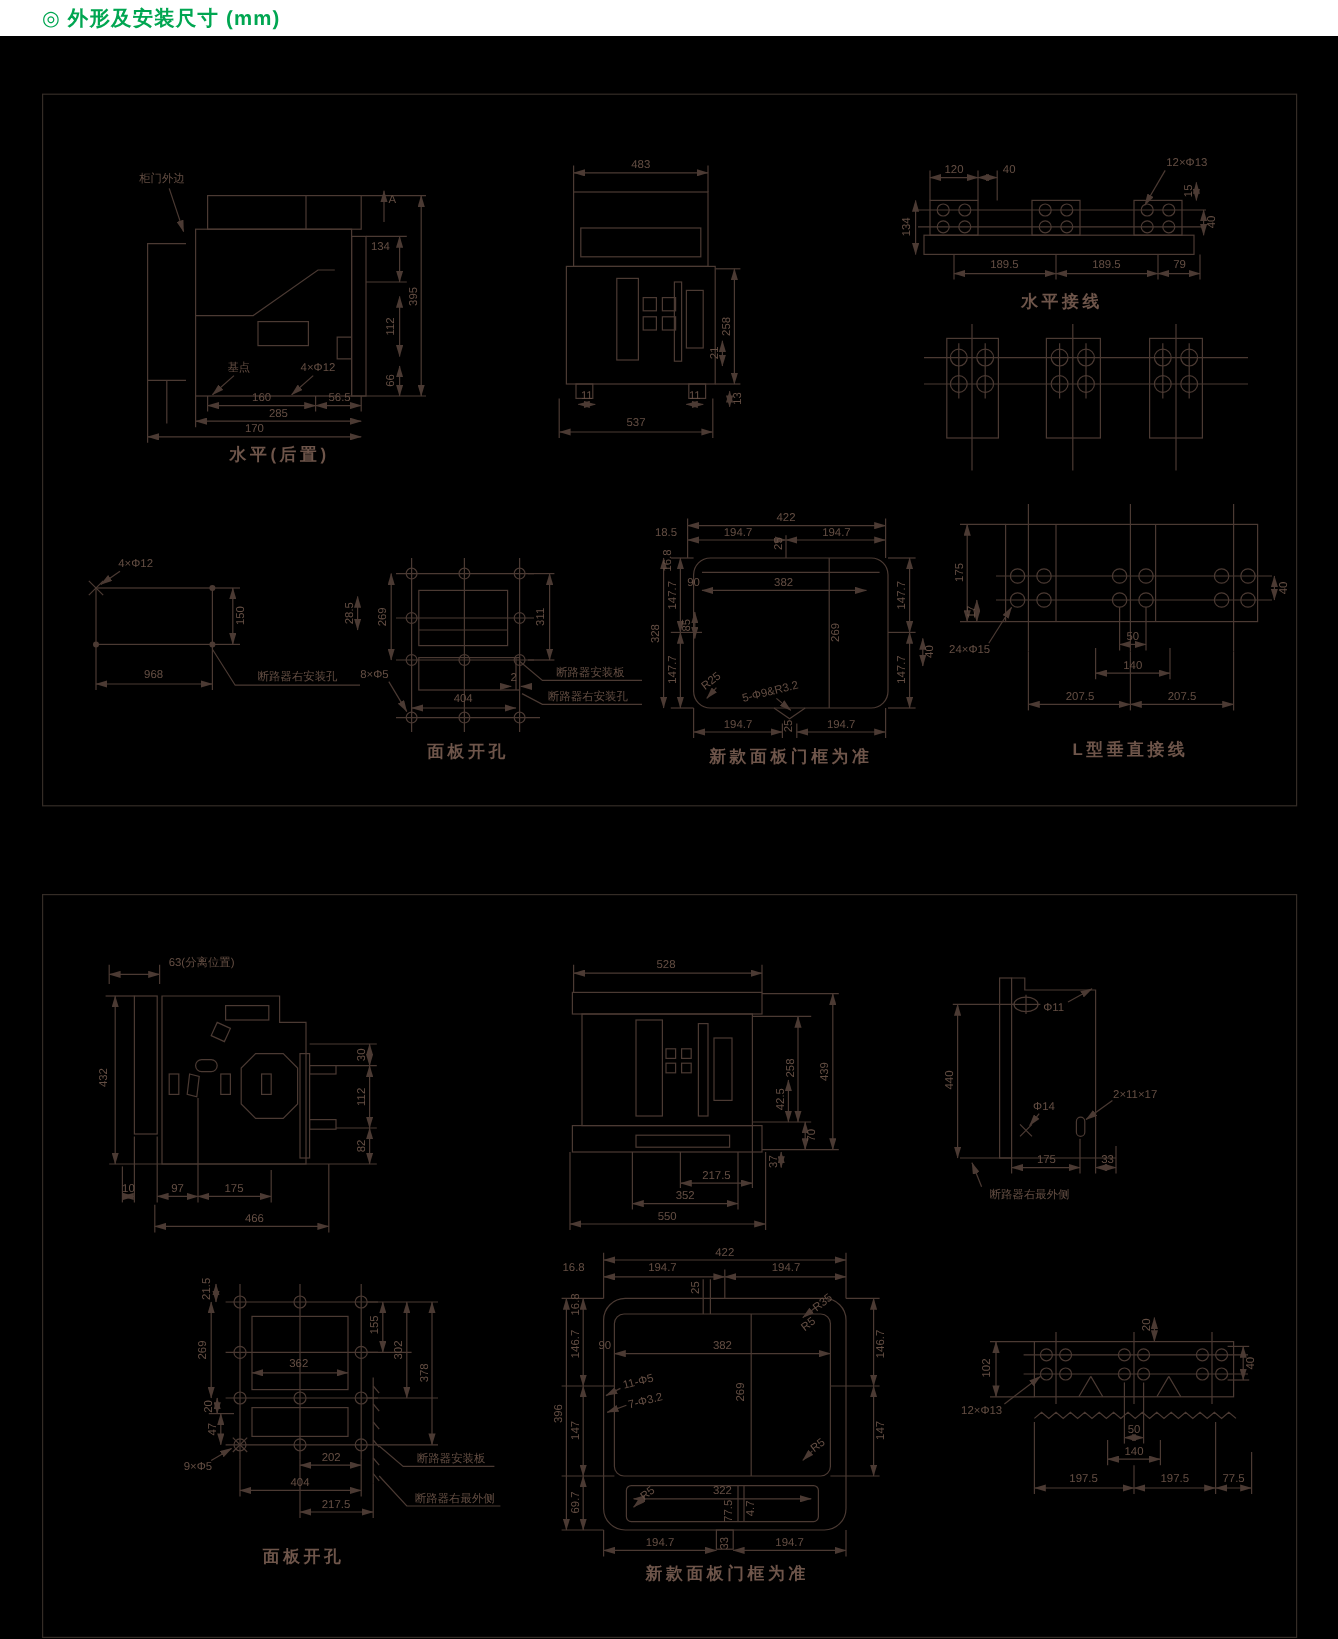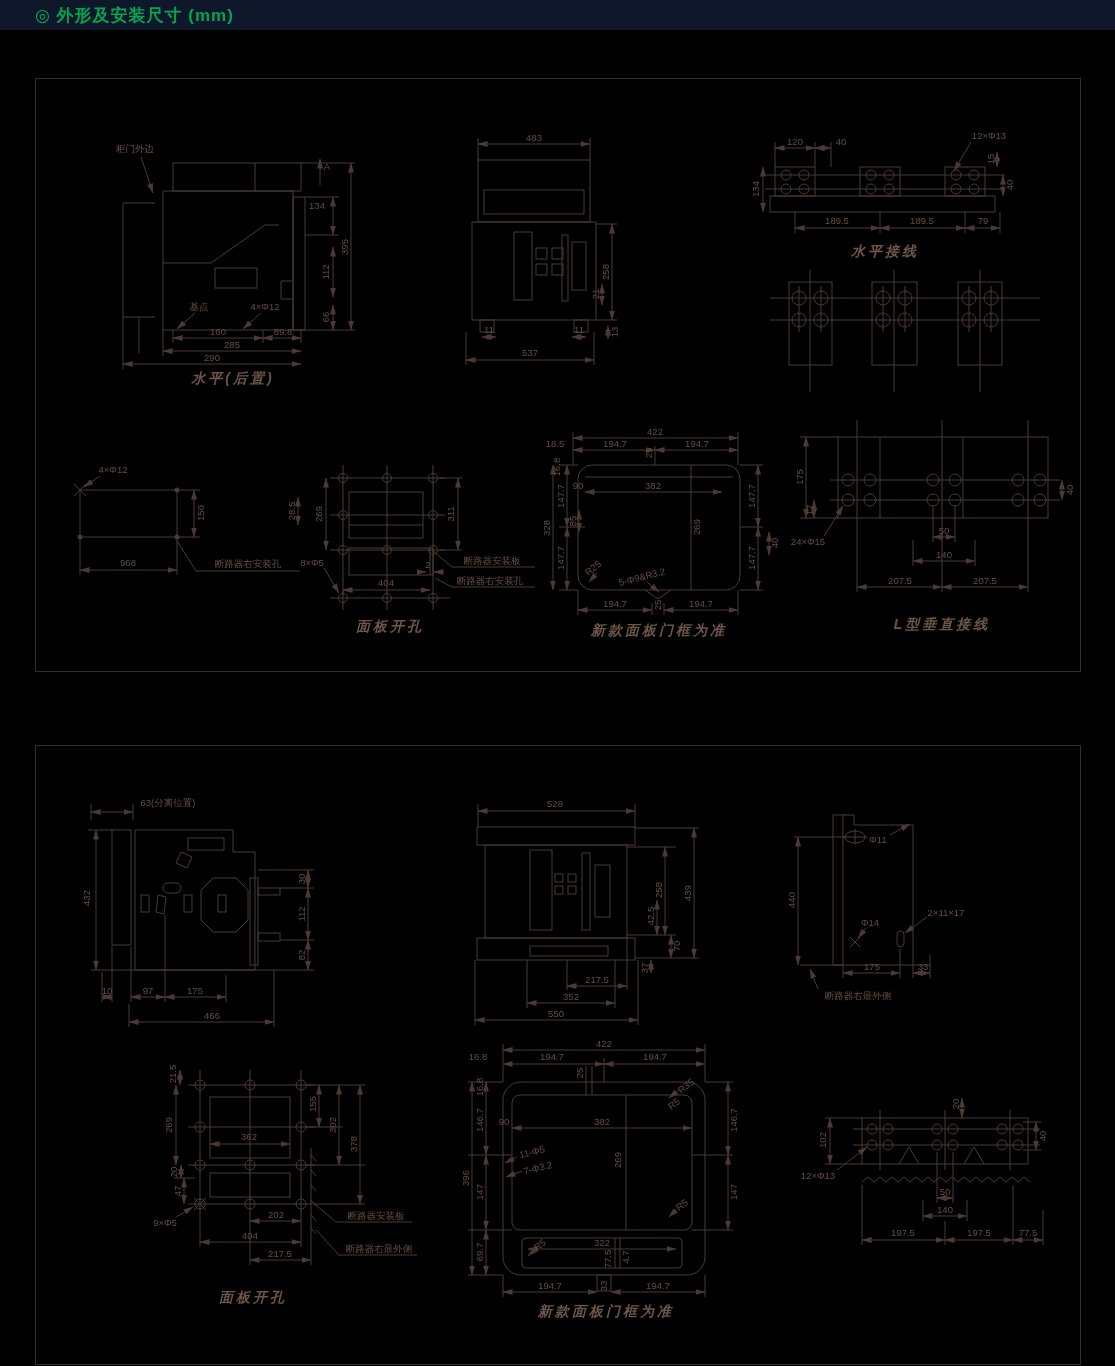--- a/index.html
+++ b/index.html
@@ -1,32 +1,32 @@
 <!DOCTYPE html>
 <html><head>
 <meta charset="utf-8">
 <style>
   html,body{margin:0;padding:0;background:#000;}
   #page{position:relative;width:1115px;height:1366px;background:#000;overflow:hidden;
         font-family:"Liberation Sans","DejaVu Sans",sans-serif;}
-  .topbar{position:absolute;left:0;top:0;width:1115px;height:30px;background:#0f172a;}
+  .topbar{position:absolute;left:0;top:0;width:1115px;height:30px;background:#ffffff;}
   .green-title{position:absolute;left:35px;top:4px;font-size:17px;font-weight:bold;color:#00a651;letter-spacing:1px;}
   .sec-title{position:absolute;left:35px;font-size:17px;font-weight:bold;color:#342a24;letter-spacing:1px;}
   .panel{position:absolute;left:35px;width:1046px;background:#000;border:1px solid #342c26;box-sizing:border-box;}
   .draw{position:absolute;}
   .art{position:absolute;left:0;top:0;overflow:visible;}
   .art line,.art path,.art rect,.art circle,.art ellipse,.art polygon,.art polyline{stroke:#4b3a33;fill:none;stroke-width:1;}
   .art .f{fill:#4b3a33;stroke:none;}
   .dl{marker-start:url(#aw);marker-end:url(#aw);}
   .de{marker-end:url(#aw);}
   .dim{position:absolute;color:#644e43;font-size:9.5px;white-space:nowrap;transform:translate(-50%,-50%);line-height:1;}
   .dim.v{transform:translate(-50%,-50%) rotate(-90deg);}
   .dim.r35{transform:translate(-50%,-50%) rotate(-38deg);}
   .dim.r12{transform:translate(-50%,-50%) rotate(-14deg);}
-  .cap{position:absolute;color:#6e554a;font-size:14px;font-weight:bold;white-space:nowrap;transform:translate(-50%,-50%);letter-spacing:3px;font-style:italic;}
+  .cap{position:absolute;color:#6e554a;font-size:14px;font-weight:bold;white-space:nowrap;transform:translate(-50%,-50%);letter-spacing:3px;}
 </style>
 </head>
 <body>
 
 <svg style="position:absolute;width:0;height:0">
   <defs>
     <marker id="aw" viewBox="0 0 10 6" refX="9.5" refY="3" markerWidth="10" markerHeight="6" orient="auto-start-reverse" markerUnits="userSpaceOnUse">
       <path d="M0,0 L10,3 L0,6 Z" style="fill:#4b3a33;stroke:none"></path>
     </marker>
   </defs>
@@ -75,23 +75,23 @@
     </svg>
     <div class="dim" style="left:20px;top:14px">柜门外边</div>
     <div class="dim" style="left:212px;top:32px">A</div>
     <div class="dim" style="left:202px;top:71px">134</div>
     <div class="dim v" style="left:211px;top:137px">112</div>
     <div class="dim v" style="left:211px;top:182px">66</div>
     <div class="dim v" style="left:230px;top:112px">395</div>
     <div class="dim" style="left:84px;top:172px">基点</div>
     <div class="dim" style="left:150px;top:172px">4×Φ12</div>
     <div class="dim" style="left:103px;top:197px">160</div>
-    <div class="dim" style="left:168px;top:197px">89.8</div>
+    <div class="dim" style="left:168px;top:197px">56.5</div>
     <div class="dim" style="left:117px;top:210px">285</div>
-    <div class="dim" style="left:97px;top:223px">290</div>
+    <div class="dim" style="left:97px;top:223px">170</div>
     <div class="cap" style="left:118px;top:244px">水平(后置)</div>
   </div>
 
   <div class="draw" style="left:462px;top:132px;width:190px;height:240px">
     <svg class="art" width="190" height="240" viewBox="0 0 190 240">
       <line x1="16" y1="6" x2="16" y2="28"></line>
         <line x1="128" y1="6" x2="128" y2="28"></line>
       <line x1="16" y1="12" x2="128" y2="12" class="dl"></line>
       <rect x="16" y="28" width="112" height="62"></rect>
       <rect x="22" y="58" width="100" height="24"></rect>

